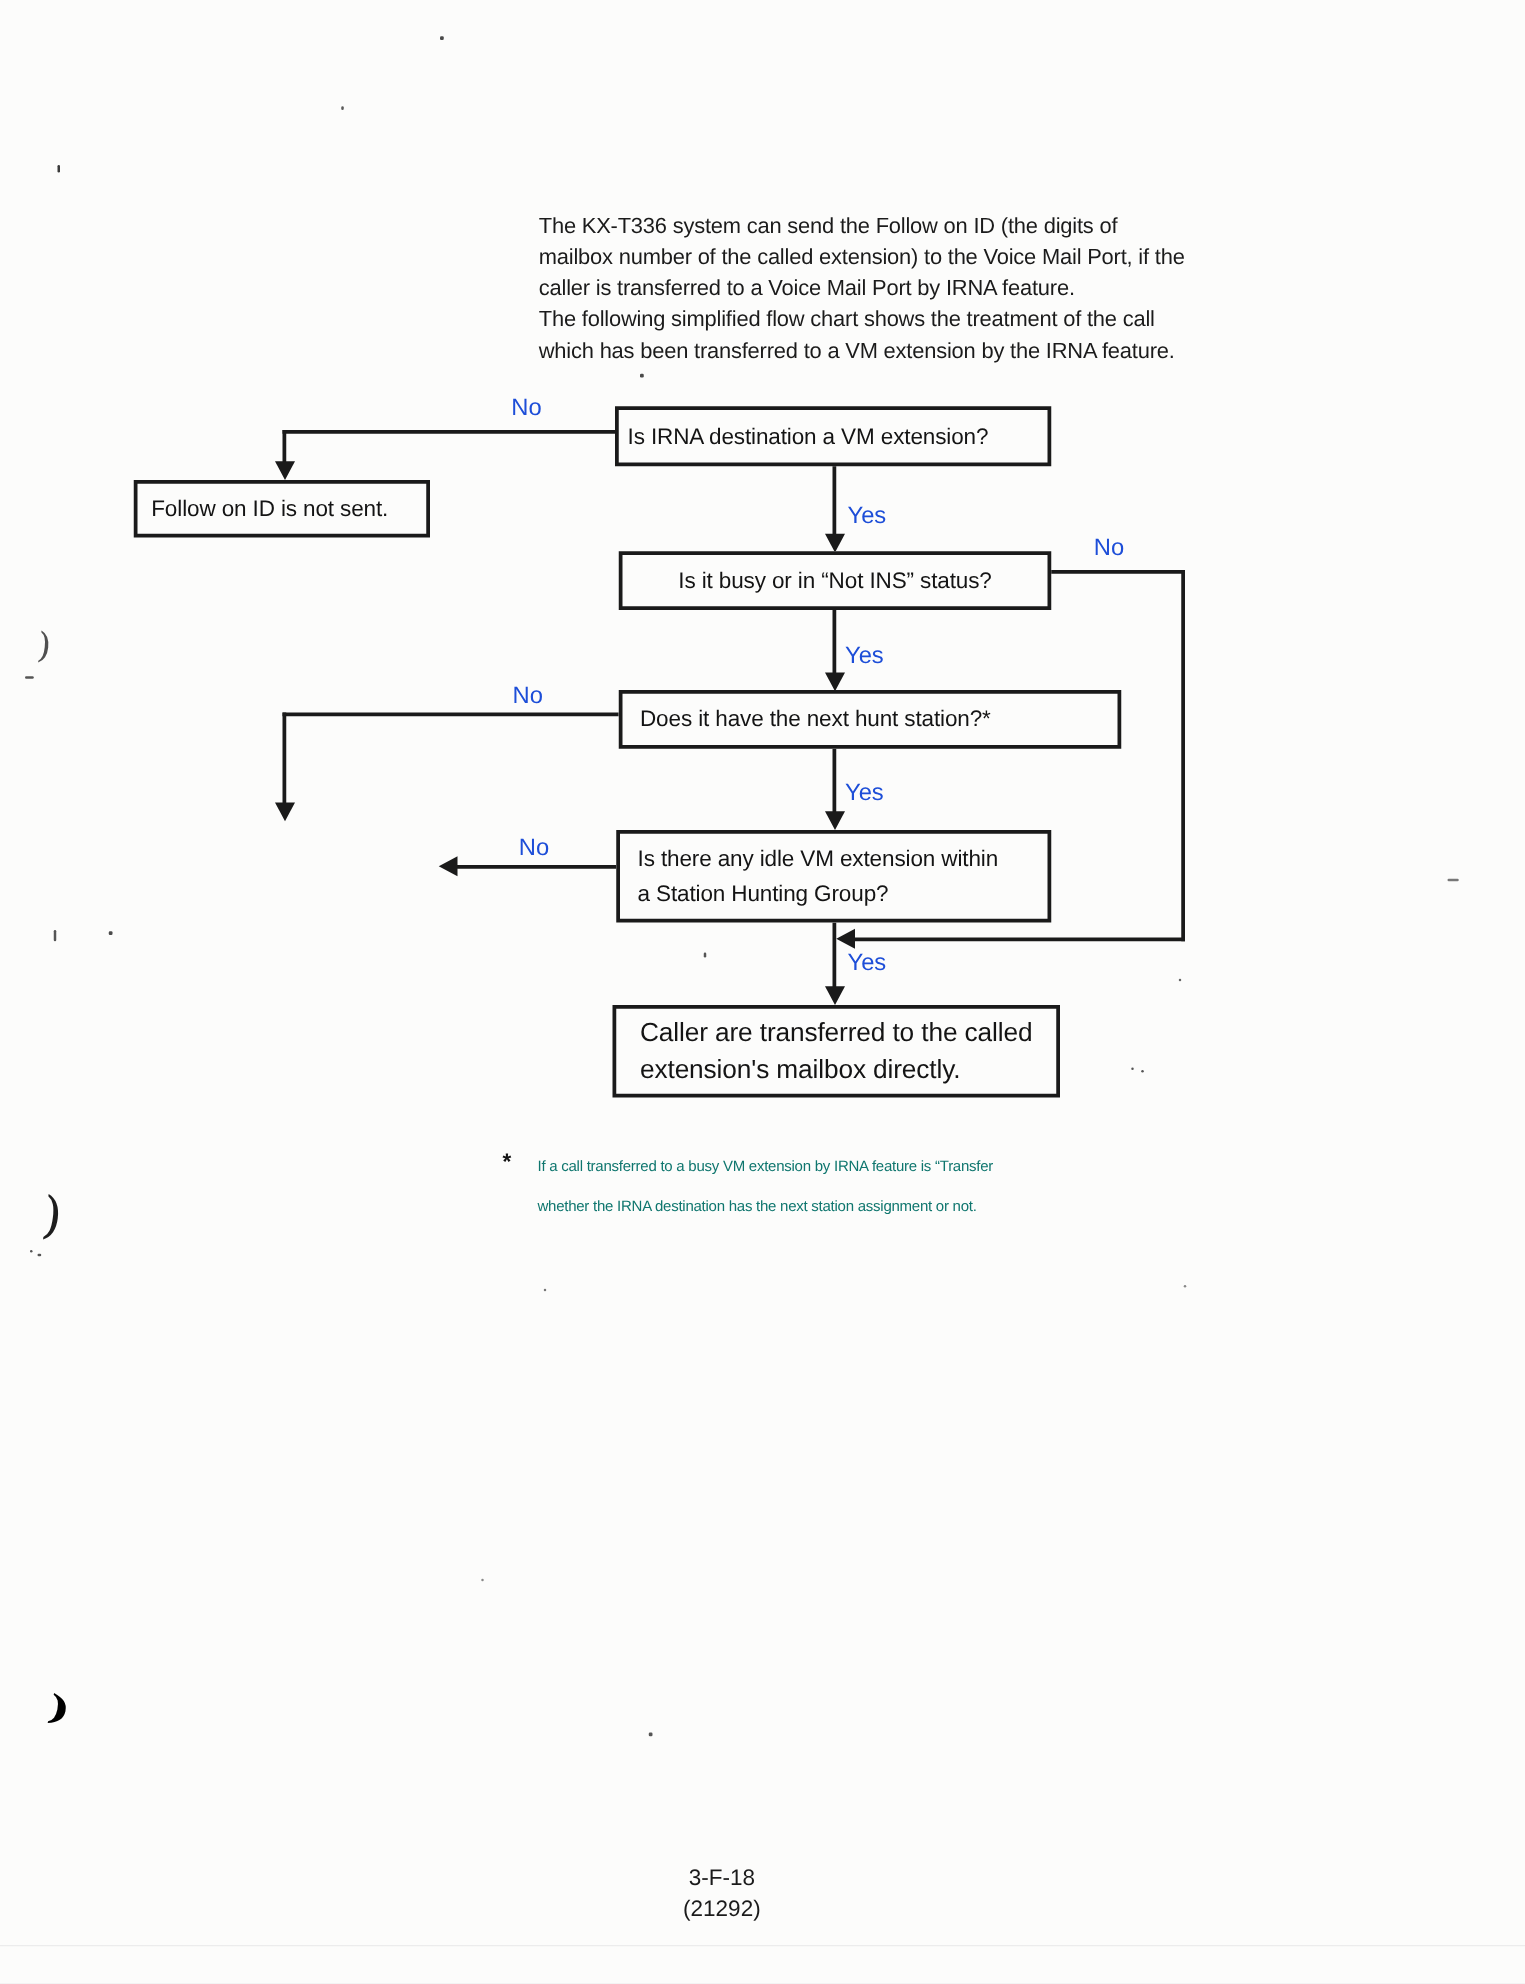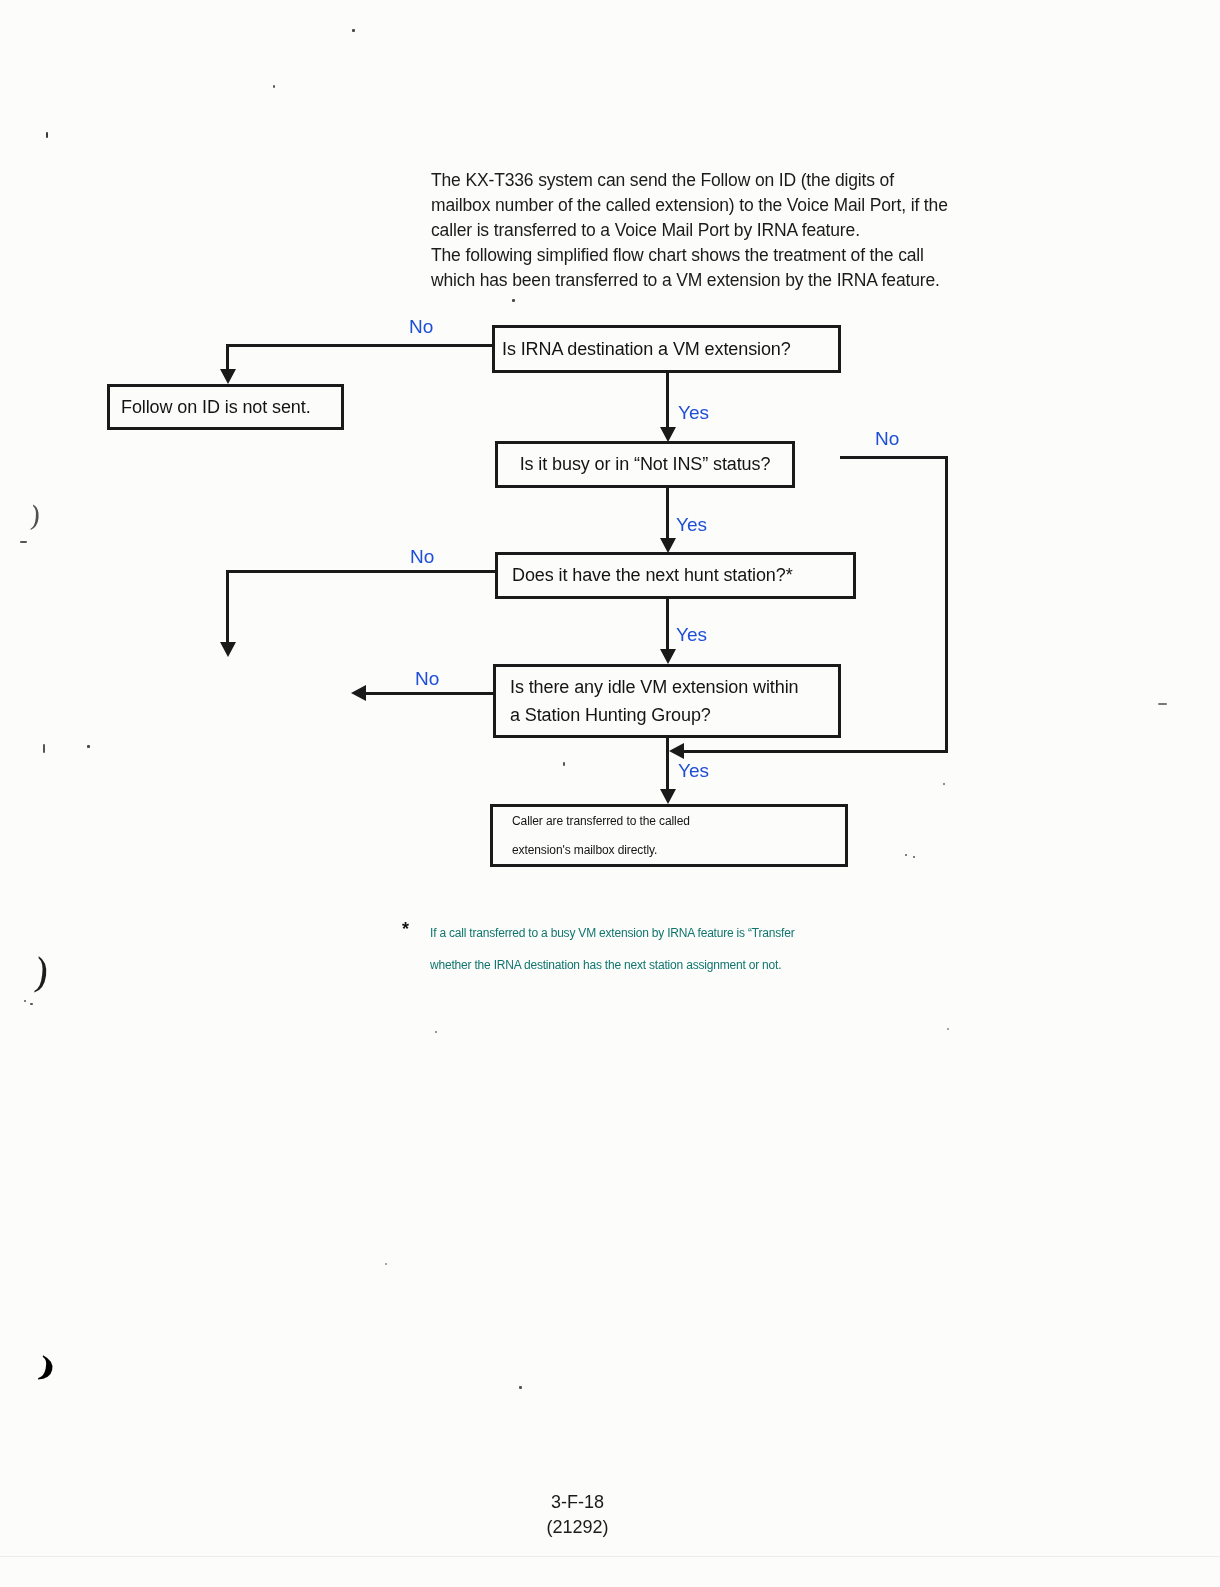--- a/index.html
+++ b/index.html
@@ -95,35 +95,35 @@
   <div class="lbl" style="left:678px;top:760px;">Yes</div>
 
   <div class="fbox" style="left:492px;top:325px;width:349px;height:48px;padding-left:7px;">
     <span>Is IRNA destination a VM extension?</span>
   </div>
 
   <div class="fbox" style="left:107px;top:384px;width:237px;height:46px;padding-left:11px;">
     <span>Follow on ID is not sent.</span>
   </div>
 
-  <div class="fbox" style="left:495px;top:441px;width:300px;height:47px;justify-content:center;">
+  <div class="fbox" style="left:495px;top:441px;width:346px;height:47px;justify-content:center;">
     <span>Is it busy or in “Not INS” status?</span>
   </div>
 
-  <div class="fbox" style="left:495px;top:552px;width:361px;height:47px;padding-left:14px;">
+  <div class="fbox" style="left:495px;top:552px;width:402px;height:47px;padding-left:14px;">
     <span>Does it have the next hunt station?*</span>
   </div>
 
   <div class="fbox multi" style="left:493px;top:664px;width:348px;height:74px;padding-left:14px;line-height:28px;">
     <span class="boxline">Is there any idle VM extension within</span>
     <span class="boxline">a Station Hunting Group?</span>
   </div>
 
 
-  <div class="fbox multi" style="left:490px;top:804px;width:358px;height:63px;padding-left:19px;line-height:29px;font-size:12px;">
+  <div class="fbox multi" style="left:490px;top:804px;width:358px;height:74px;padding-left:19px;line-height:29px;font-size:21px;">
     <span class="boxline">Caller are transferred to the called</span>
     <span class="boxline">extension's mailbox directly.</span>
   </div>
 
   <div class="abs" style="left:402px;top:919px;font-size:18px;font-weight:bold;color:#141414;">*</div>
   <div class="footnote" style="left:430px;top:917px;">
     <span class="boxline">If a call transferred to a busy VM extension by IRNA feature is “Transfer</span>
     <span class="boxline">whether the IRNA destination has the next station assignment or not.</span>
   </div>
 

